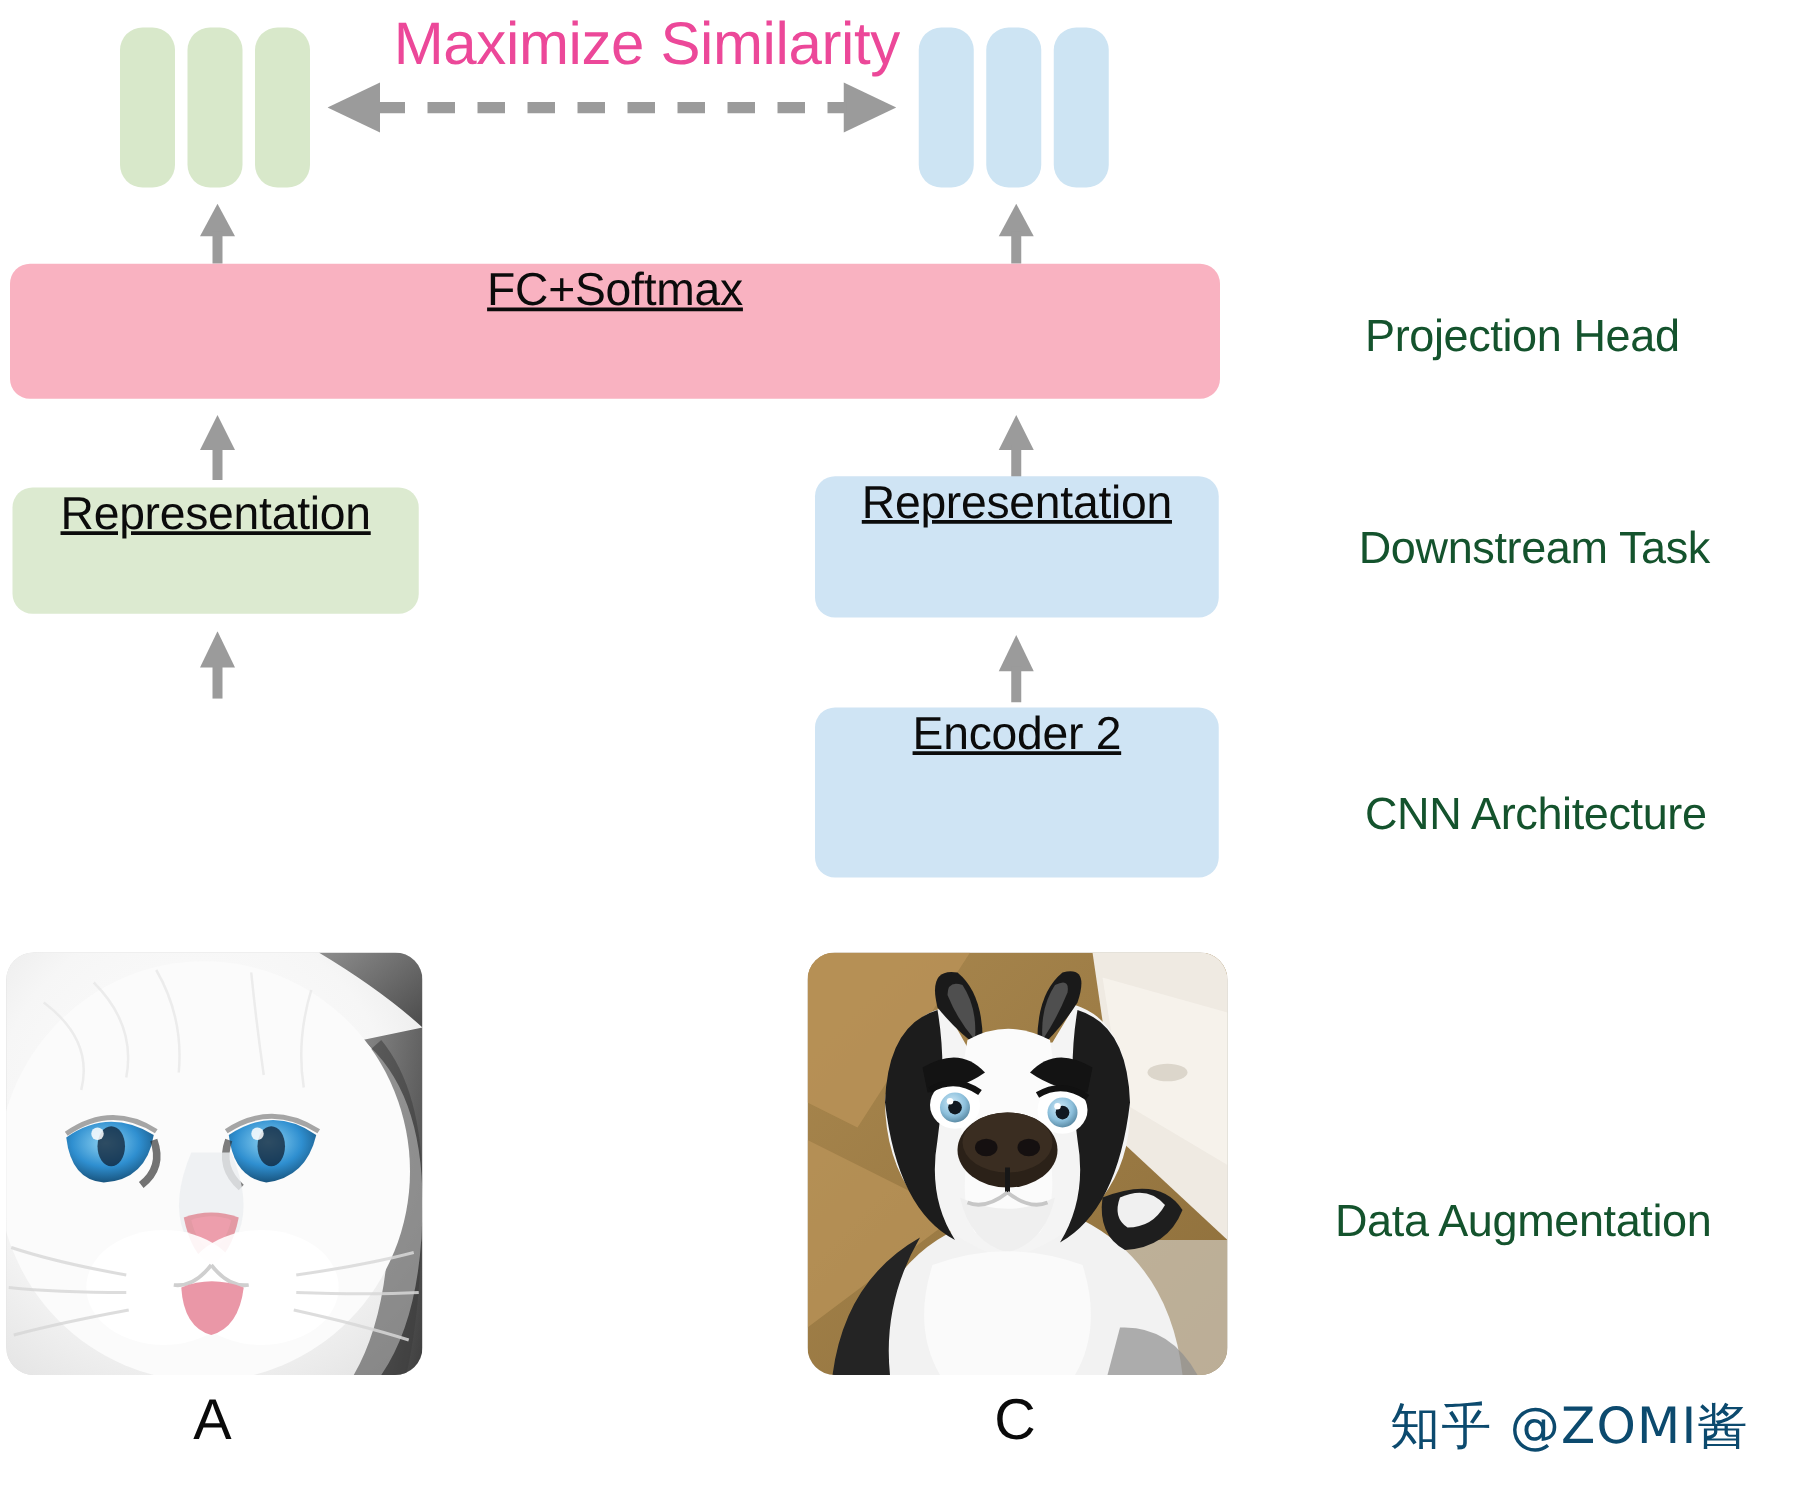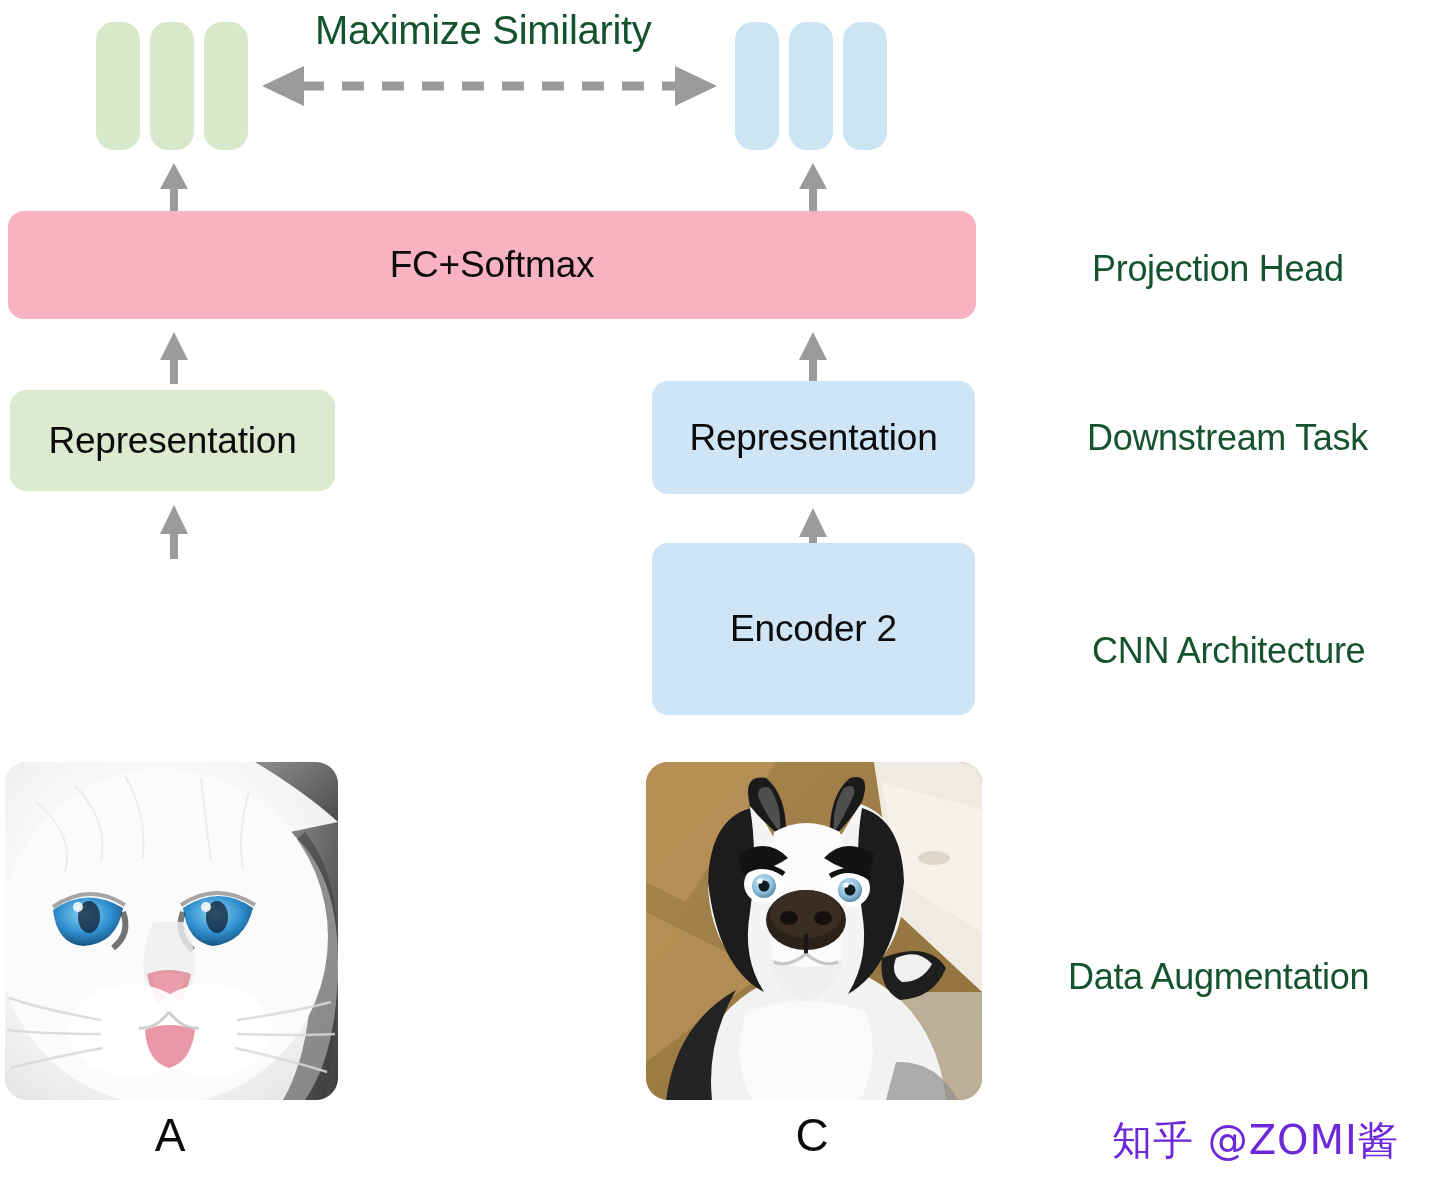--- a/index.html
+++ b/index.html
@@ -27,44 +27,45 @@
     border-radius: 18px;
   }
   .capsule.green { background: #d8e8ca; }
   .capsule.blue  { background: #cde4f3; }
 
   
   .box {
     position: absolute;
     border-radius: 16px;
     display: flex;
-    align-items: center;
+    align-items: flex-start;
     justify-content: center;
     color: #0b0b0b;
     font-size: 37px;
     letter-spacing: -0.2px;
+    text-decoration: underline;
   }
   .box.green { background: #dcead0; }
   .box.blue  { background: #cfe4f4; }
   .box.pink  { background: #f9b2c1; }
 
   
   .legend-label {
     position: absolute;
     font-size: 36px;
     color: #14532d;
     white-space: nowrap;
     letter-spacing: -0.3px;
   }
 
   
   .headline {
     position: absolute;
-    font-size: 40px;
-    color: #14532d;
+    font-size: 48px;
+    color: #ec4899;
     white-space: nowrap;
     letter-spacing: -0.3px;
   }
 
   
   .arrow-up { position: absolute; }
 
   
   .dbl-arrow { position: absolute; }
 
@@ -83,21 +84,21 @@
     font-size: 46px;
     color: #0a0a0a;
     text-align: center;
     white-space: nowrap;
   }
 
   
   .watermark {
     position: absolute;
     font-size: 40px;
-    color: #6d28d9;
+    color: #0c4a6e;
     white-space: nowrap;
     letter-spacing: 1px;
     font-family: "DejaVu Sans", sans-serif;
   }
 </style>
 </head>
 <body>
 
 <div id="canvas">
 
@@ -171,21 +172,21 @@
     </svg>
   </div>
   <div class="arrow-up" style="left:797px; top:508px;">
     <svg width="32" height="54" viewBox="0 0 32 54">
       <polygon points="16,0 30,29 2,29" fill="#9b9b9b"></polygon>
       <rect x="12" y="25" width="8" height="29" fill="#9b9b9b"></rect>
     </svg>
   </div>
 
 
-  <div class="box blue" style="left:652px; top:543px; width:323px; height:172px;">
+  <div class="box blue" style="left:652px; top:566px; width:323px; height:136px;">
     <span>Encoder 2</span>
   </div>
 
   <div class="legend-label" style="left:1092px; top:248px;">Projection Head</div>
 
   <div class="legend-label" style="left:1087px; top:417px;">Downstream Task</div>
 
   <div class="legend-label" style="left:1092px; top:630px;">CNN Architecture</div>
 
   <div class="legend-label" style="left:1068px; top:956px;">Data Augmentation</div>

